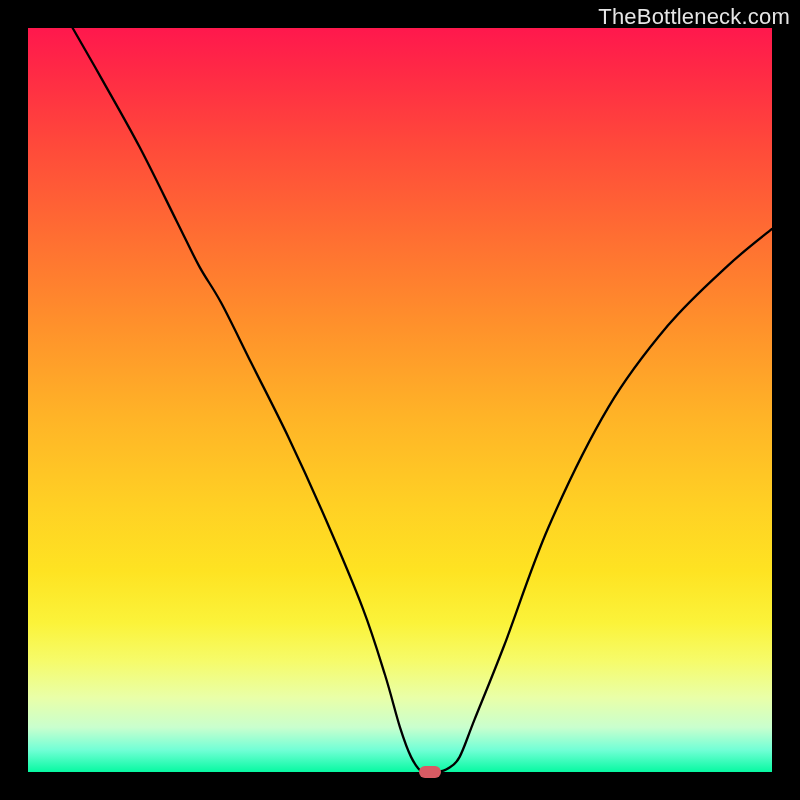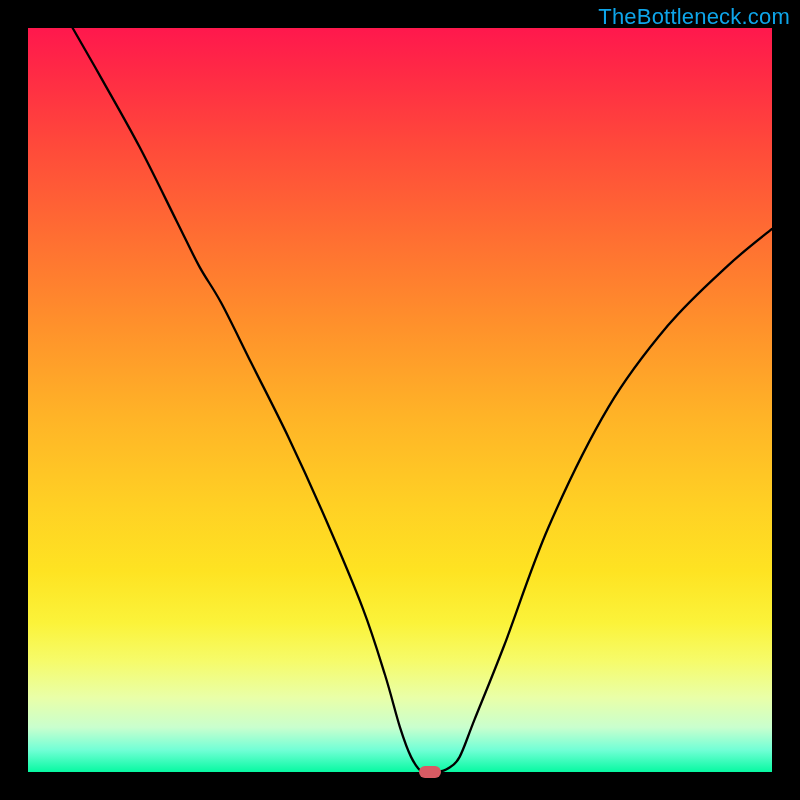--- a/index.html
+++ b/index.html
@@ -14,21 +14,21 @@
   .frame {
     position: relative;
     width: 800px;
     height: 800px;
     background: #000;
   }
   .watermark {
     position: absolute;
     top: 4px;
     right: 10px;
-    color: #0ea5e9;
+    color: #e5e5e5;
     font-size: 22px;
     font-weight: 500;
     z-index: 10;
     letter-spacing: 0.2px;
   }
   .plot-area {
     position: absolute;
     left: 28px;
     top: 28px;
     width: 744px;

